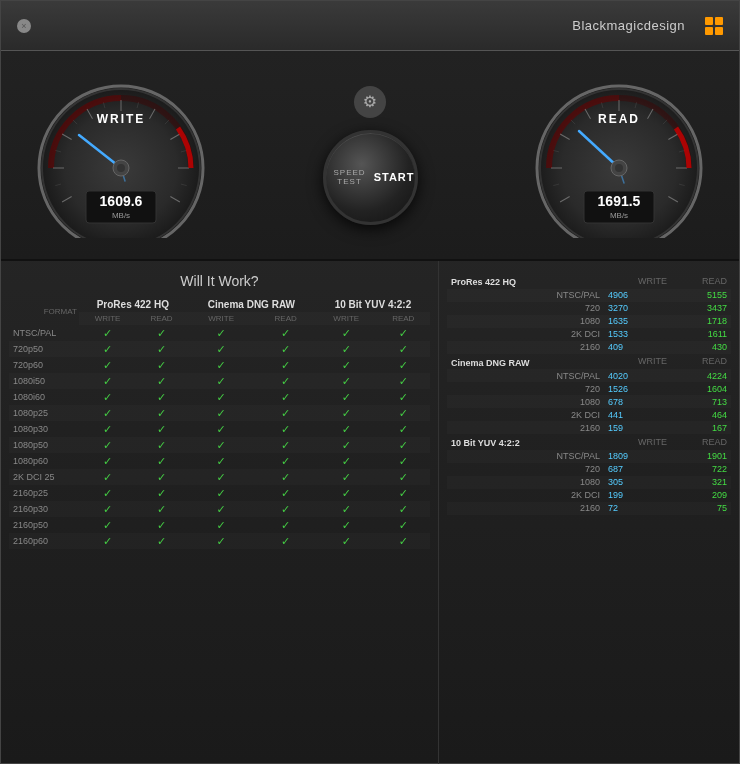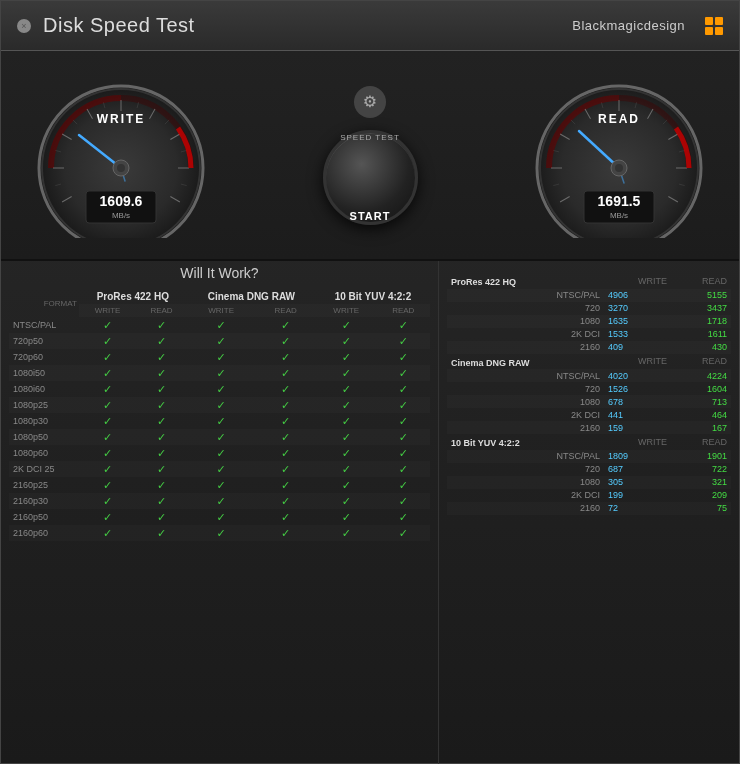--- a/index.html
+++ b/index.html
@@ -129,23 +129,23 @@
     }
 
     .start-btn {
       width: 95px;
       height: 95px;
       border-radius: 50%;
       background: radial-gradient(circle at 40% 35%, #555, #222 60%, #111);
       border: 3px solid #333;
       box-shadow: 0 4px 15px rgba(0,0,0,0.8), inset 0 1px 0 rgba(255,255,255,0.1);
       display: flex;
-      flex-direction: column;
-      align-items: center;
-      justify-content: space-between;
+      flex-direction: row;
+      align-items: center;
+      justify-content: flex-start;
       cursor: pointer;
       color: #fff;
     }
 
     .start-btn .speed-test-text {
       font-size: 8px;
       color: #aaa;
       letter-spacing: 1px;
       text-transform: uppercase;
     }
@@ -157,21 +157,21 @@
       color: #fff;
     }
 
     .data-section {
       display: flex;
       height: 504px;
     }
 
     .will-it-work {
       flex: 1;
-      padding: 4px 8px;
+      padding: 12px 8px;
       border-right: 1px solid #333;
     }
 
     .how-fast {
       width: 300px;
       padding: 12px 8px;
     }
 
     .section-title {
       color: #ccc;
@@ -276,21 +276,20 @@
     }
   </style>
 </head>
 <body>
 
 <div class="app-window">
 
   <div class="title-bar">
     <div class="title-bar-left">
       <div class="close-btn">×</div>
-      <span class="app-title">Disk Speed Test</span>
     </div>
     <div class="brand-logo">
       <span class="brand-name">Blackmagicdesign</span>
       <div class="brand-icon">
         <div class="brand-square"></div>
         <div class="brand-square"></div>
         <div class="brand-square"></div>
         <div class="brand-square"></div>
       </div>
     </div>

